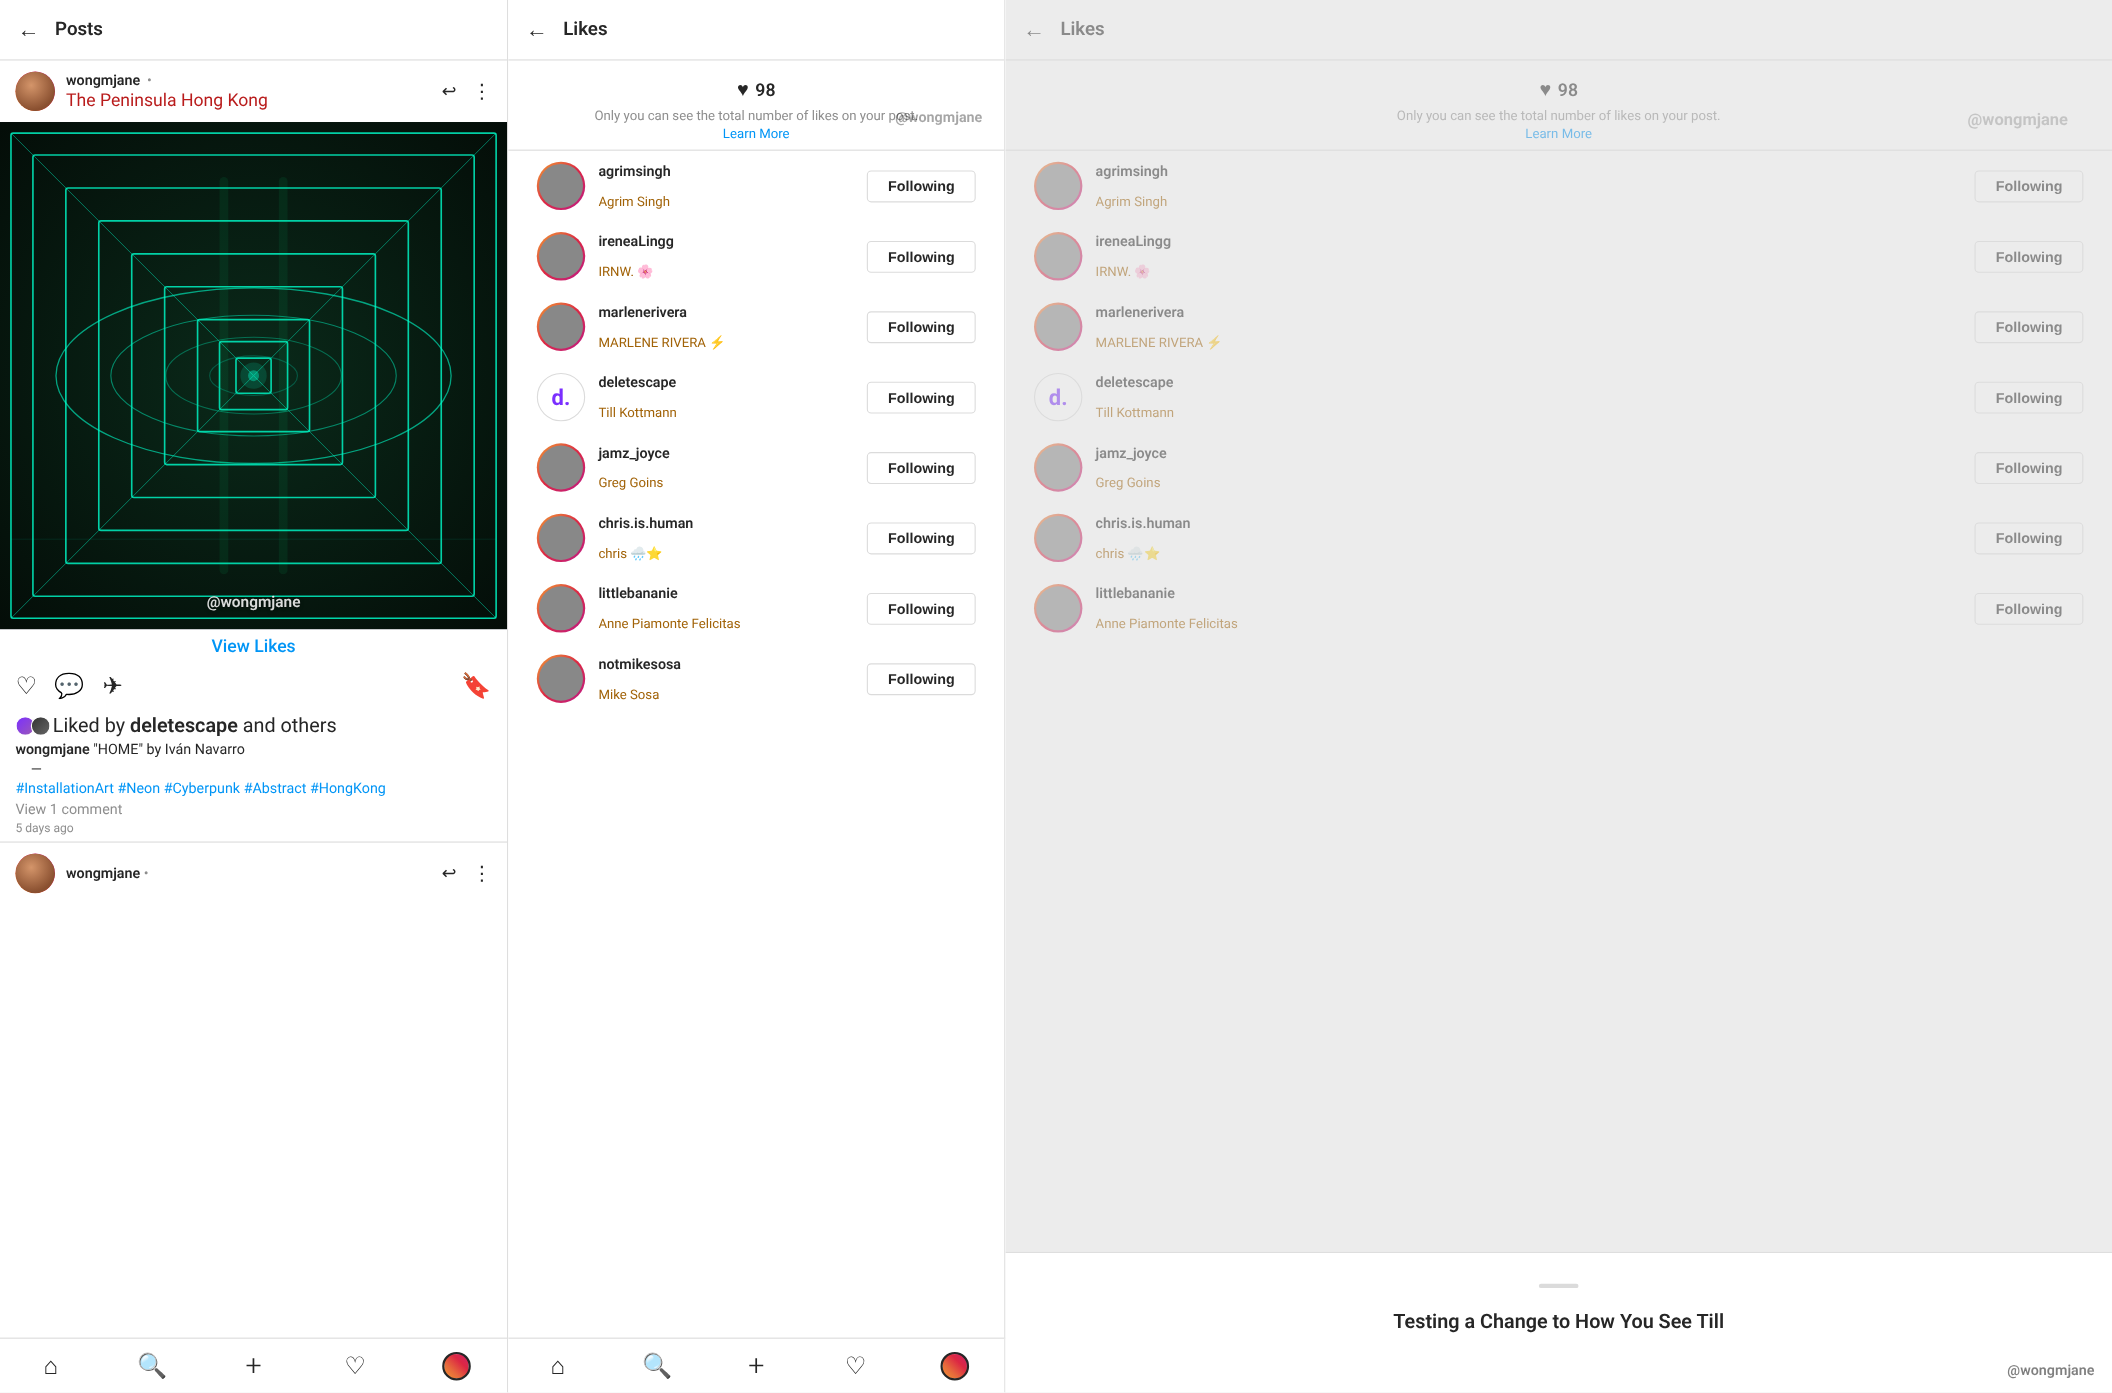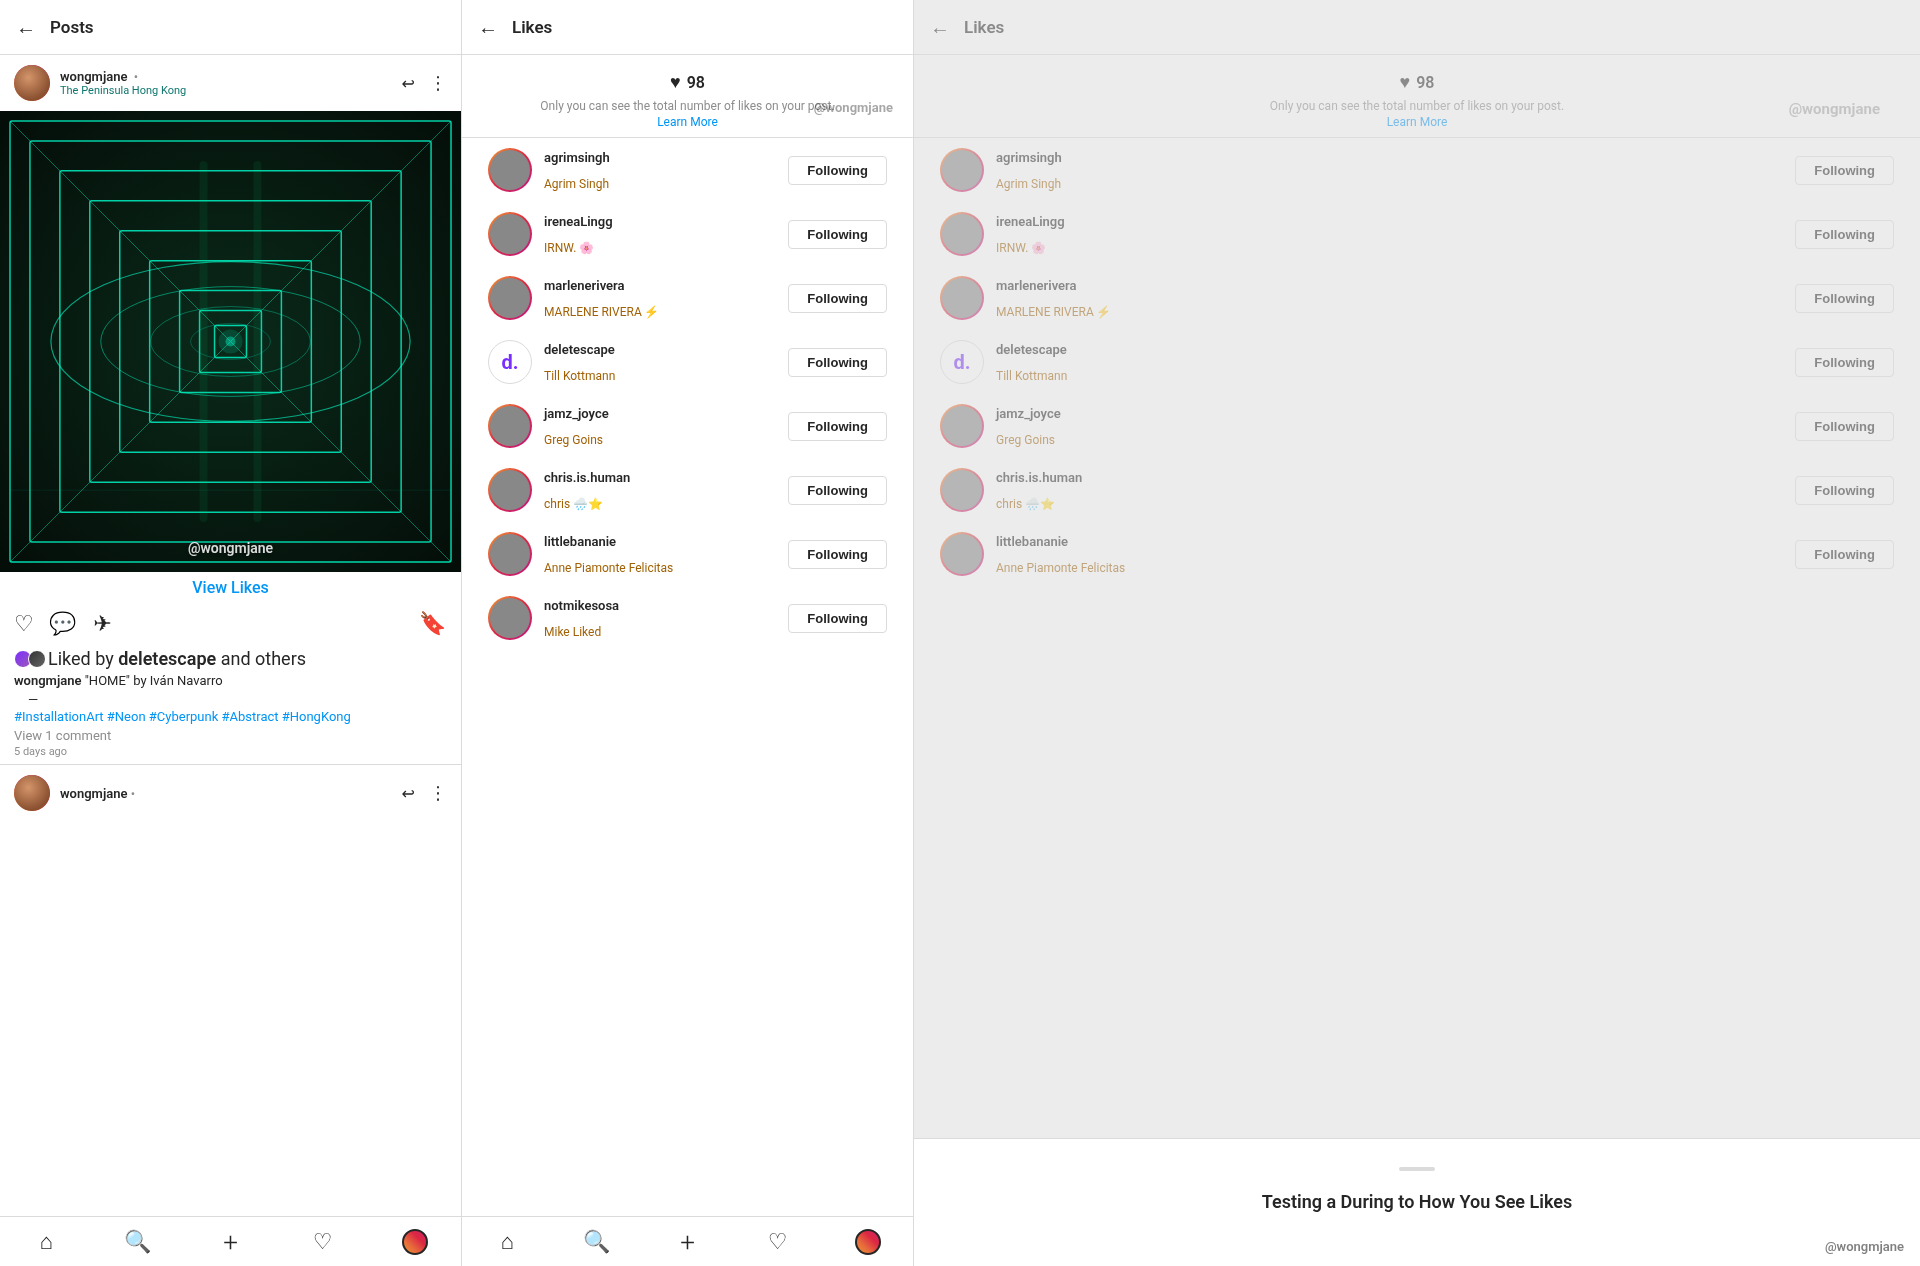--- a/index.html
+++ b/index.html
@@ -92,22 +92,22 @@
       font-weight: 600;
       overflow: hidden;
       flex-shrink: 0;
     }
     .post-user-info .username {
       font-size: 13px;
       font-weight: 600;
       color: #262626;
     }
     .post-user-info .subtitle {
-      font-size: 11px;
-      color: #0f766e;
+      font-size: 16px;
+      color: #b91c1c;
     }
     .post-header-icons {
       display: flex;
       gap: 14px;
       align-items: center;
     }
     .icon-btn {
       background: none;
       border: none;
       cursor: pointer;
@@ -676,21 +676,21 @@
     </div>
 
     <div class="user-list-item">
       <div class="user-avatar-wrap">
         <div class="user-list-avatar gradient-border">
           <div class="inner av-photo5"></div>
         </div>
       </div>
       <div class="user-info-col">
         <div class="user-handle">notmikesosa</div>
-        <div class="user-fullname">Mike Liked</div>
+        <div class="user-fullname">Mike Sosa</div>
       </div>
       <button class="following-btn">Following</button>
     </div>
   </div>
 
   <div class="bottom-nav">
     <div class="nav-item">⌂</div>
     <div class="nav-item">🔍</div>
     <div class="nav-item" style="font-size:26px;font-weight:300;">+</div>
     <div class="nav-item">♡</div>
@@ -819,16 +819,16 @@
     <div class="nav-item">♡</div>
     <div class="nav-item profile">
       <div class="profile-dot"></div>
     </div>
   </div>
 
   <div class="overlay-dim"></div>
 
   <div class="modal-bottom">
     <div class="modal-handle"></div>
-    <div class="modal-title">Testing a During to How You See Likes</div>
+    <div class="modal-title">Testing a Change to How You See Till</div>
     <div class="modal-watermark">@wongmjane</div>
   </div>
 </div>
 
 </body></html>

